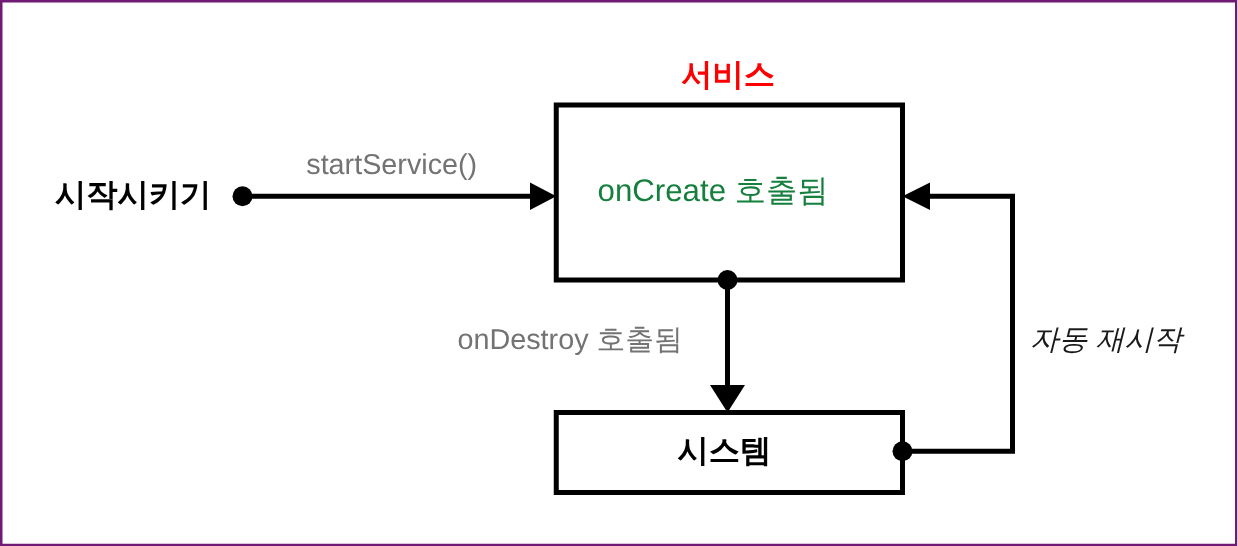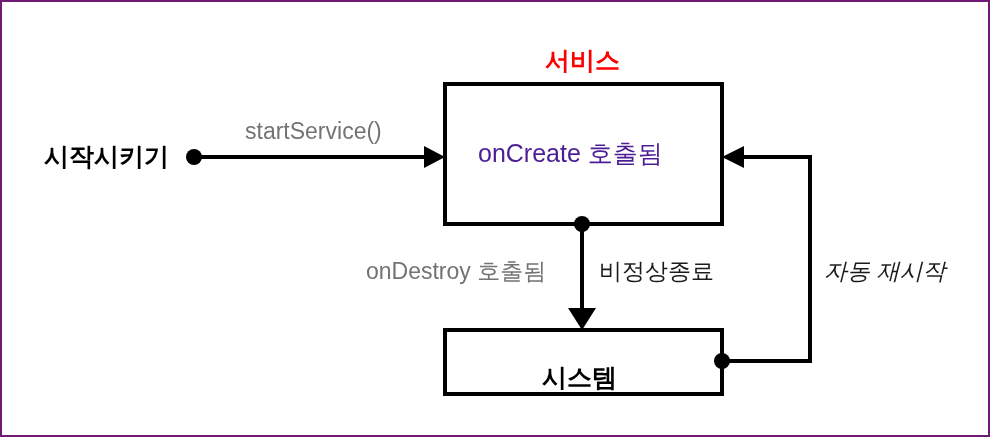--- a/index.html
+++ b/index.html
@@ -50,21 +50,21 @@
     line-height: 1;
   }
   .lbl-title {
     font-size: 25px;
     font-weight: bold;
     color: #ff0000;
   }
   .lbl-box-text {
     font-size: 25px;
     font-weight: normal;
-    color: #4c1d95;
+    color: #15803d;
   }
   .lbl-box-text-bold {
     font-size: 25px;
     font-weight: bold;
     color: #000000;
   }
   .lbl-start {
     font-size: 25px;
     font-weight: bold;
     color: #000000;
@@ -110,19 +110,18 @@
   <div class="lbl lbl-title" style="left:543px; top:46px;">서비스</div>
 
   <div class="lbl lbl-start" style="left:42px; top:142px;">시작시키기</div>
 
   <div class="lbl lbl-red" style="left:243px; top:118px;">startService()</div>
 
   <div class="lbl lbl-box-text" style="left:476px; top:139px;">onCreate 호출됨</div>
 
   <div class="lbl lbl-red" style="left:364px; top:258px;text-align:center;">onDestroy 호출됨</div>
 
-  <div class="lbl lbl-black" style="left:597px; top:258px;">비정상종료</div>
 
   <div class="lbl lbl-black" style="left:822px; top:258px;font-style:italic;">자동 재시작</div>
 
-  <div class="lbl lbl-box-text-bold" style="left:540px; top:347px;margin-top:16px;">시스템</div>
+  <div class="lbl lbl-box-text-bold" style="left:540px; top:347px;">시스템</div>
 
 </div>
 
 </body></html>

